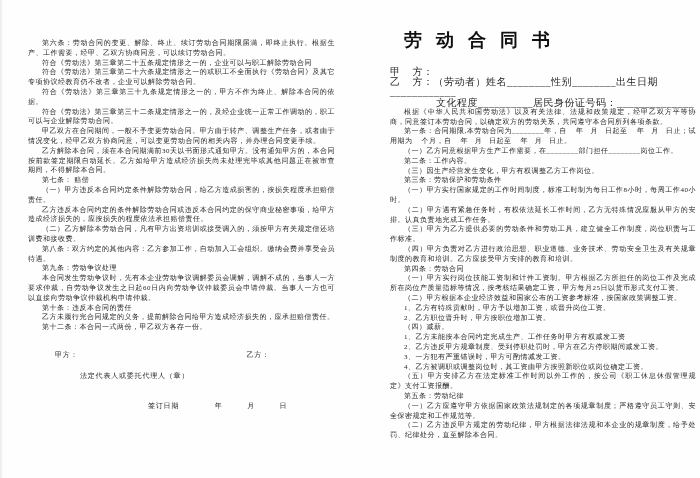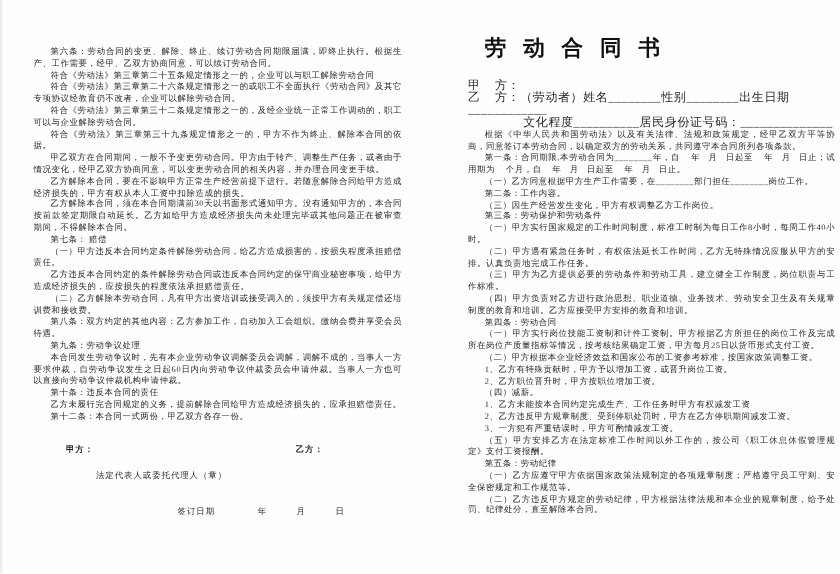--- a/index.html
+++ b/index.html
@@ -19,42 +19,41 @@
     margin:0;font-size:7px;line-height:9.8px;text-align:justify;
     text-indent:2em;letter-spacing:0.5px;
   }
   .title{
     margin:4px 0 15px 0;font-size:18px;font-weight:bold;
     letter-spacing:14px;text-indent:14px;color:#111;white-space:nowrap;
   }
   .hdr-line{font-size:10px;line-height:10.2px;letter-spacing:0.5px;margin:0;}
   .hdr-line.edu{padding-left:46px;}
   .sig-block{margin-top:17px;font-size:7px;letter-spacing:0.8px;}
-  .sig-row1{display:flex;font-weight:bold;}
+  .sig-row1{display:flex;}
   .sig-a{margin-left:27px;}
   .sig-b{margin-left:168px;}
   .sig-row2{margin-top:11px;margin-left:52px;}
   .sig-row3{margin-top:20px;margin-left:120px;}
   .sig-row3 .gap-lg{margin-left:33px;}
   .sig-row3 .gap-md{margin-left:22px;}
 </style>
 </head>
 <body>
 
 <div class="spread">
 
   <div class="page left">
     <div class="body-text">
         <p class="para">第六条：劳动合同的变更、解除、终止、续订劳动合同期限届满，即终止执行。根据生产、工作需要，经甲、乙双方协商同意，可以续订劳动合同。</p>
         <p class="para">符合《劳动法》第三章第二十五条规定情形之一的，企业可以与职工解除劳动合同</p>
         <p class="para">符合《劳动法》第三章第二十六条规定情形之一的或职工不全面执行《劳动合同》及其它专项协议经教育仍不改者，企业可以解除劳动合同。</p>
+        <p class="para">符合《劳动法》第三章第三十九条规定情形之一的，甲方不作为终止、解除本合同的依据。</p>
         <p class="para">符合《劳动法》第三章第三十二条规定情形之一的，及经企业统一正常工作调动的，职工可以与企业解除劳动合同。</p>
-        <p class="para">符合《劳动法》第三章第三十九条规定情形之一的，甲方不作为终止、解除本合同的依据。</p>
         <p class="para">甲乙双方在合同期间，一般不予变更劳动合同。甲方由于转产、调整生产任务，或者由于情况变化，经甲乙双方协商同意，可以变更劳动合同的相关内容，并办理合同变更手续。</p>
-        <p class="para">乙方解除本合同，要在不影响甲方正常生产经营前提下进行。若随意解除合同给甲方造成经济损失的，甲方有权从本人工资中扣除造成的损失。</p>
         <p class="para">乙方解除本合同，须在本合同期满前30天以书面形式通知甲方。没有通知甲方的，本合同按前款签定期限自动延长。乙方如给甲方造成经济损失尚未处理完毕或其他问题正在被审查期间，不得解除本合同。</p>
         <p class="para">第七条：&nbsp;赔偿</p>
         <p class="para">（一）甲方违反本合同约定条件解除劳动合同，给乙方造成损害的，按损失程度承担赔偿责任。</p>
         <p class="para">乙方违反本合同约定的条件解除劳动合同或违反本合同约定的保守商业秘密事项，给甲方造成经济损失的，应按损失的程度依法承担赔偿责任。</p>
         <p class="para">（二）乙方解除本劳动合同，凡有甲方出资培训或接受调入的，须按甲方有关规定偿还培训费和接收费。</p>
         <p class="para">第八条：双方约定的其他内容：乙方参加工作，自动加入工会组织。缴纳会费并享受会员待遇。</p>
         <p class="para">第九条：劳动争议处理</p>
         <p class="para">本合同发生劳动争议时，先有本企业劳动争议调解委员会调解，调解不成的，当事人一方要求仲裁，自劳动争议发生之日起60日内向劳动争议仲裁委员会申请仲裁。当事人一方也可以直接向劳动争议仲裁机构申请仲裁。</p>
         <p class="para">第十条：违反本合同的责任</p>
         <p class="para">乙方未履行完合同规定的义务，提前解除合同给甲方造成经济损失的，应承担赔偿责任。</p>
@@ -98,20 +97,21 @@
         <p class="para">（四）甲方负责对乙方进行政治思想、职业道德、业务技术、劳动安全卫生及有关规章制度的教育和培训。乙方应接受甲方安排的教育和培训。</p>
         <p class="para">第四条：劳动合同</p>
         <p class="para">（一）甲方实行岗位技能工资制和计件工资制。甲方根据乙方所担任的岗位工作及完成所在岗位产质量指标等情况，按考核结果确定工资，甲方每月25日以货币形式支付工资。</p>
         <p class="para">（二）甲方根据本企业经济效益和国家公布的工资参考标准，按国家政策调整工资。</p>
         <p class="para">1、乙方有特殊贡献时，甲方予以增加工资，或晋升岗位工资。</p>
         <p class="para">2、乙方职位晋升时，甲方按职位增加工资。</p>
         <p class="para">（四）减薪。</p>
         <p class="para">1、乙方未能按本合同约定完成生产、工作任务时甲方有权减发工资</p>
         <p class="para">2、乙方违反甲方规章制度、受到停职处罚时，甲方在乙方停职期间减发工资。</p>
         <p class="para">3、一方犯有严重错误时，甲方可酌情减发工资。</p>
+        <p class="para">4、乙方被调职或调整岗位时，其工资由甲方按照新职位或岗位确定工资。</p>
         <p class="para">（五）甲方安排乙方在法定标准工作时间以外工作的，按公司《职工休息休假管理规定》支付工资报酬。</p>
         <p class="para">第五条：劳动纪律</p>
         <p class="para">（一）乙方应遵守甲方依据国家政策法规制定的各项规章制度；严格遵守员工守则、安全保密规定和工作规范等。</p>
         <p class="para">（二）乙方违反甲方规定的劳动纪律，甲方根据法律法规和本企业的规章制度，给予处罚、纪律处分，直至解除本合同。</p>
       </div>
   </div>
 
 </div>
 
 </body></html>

